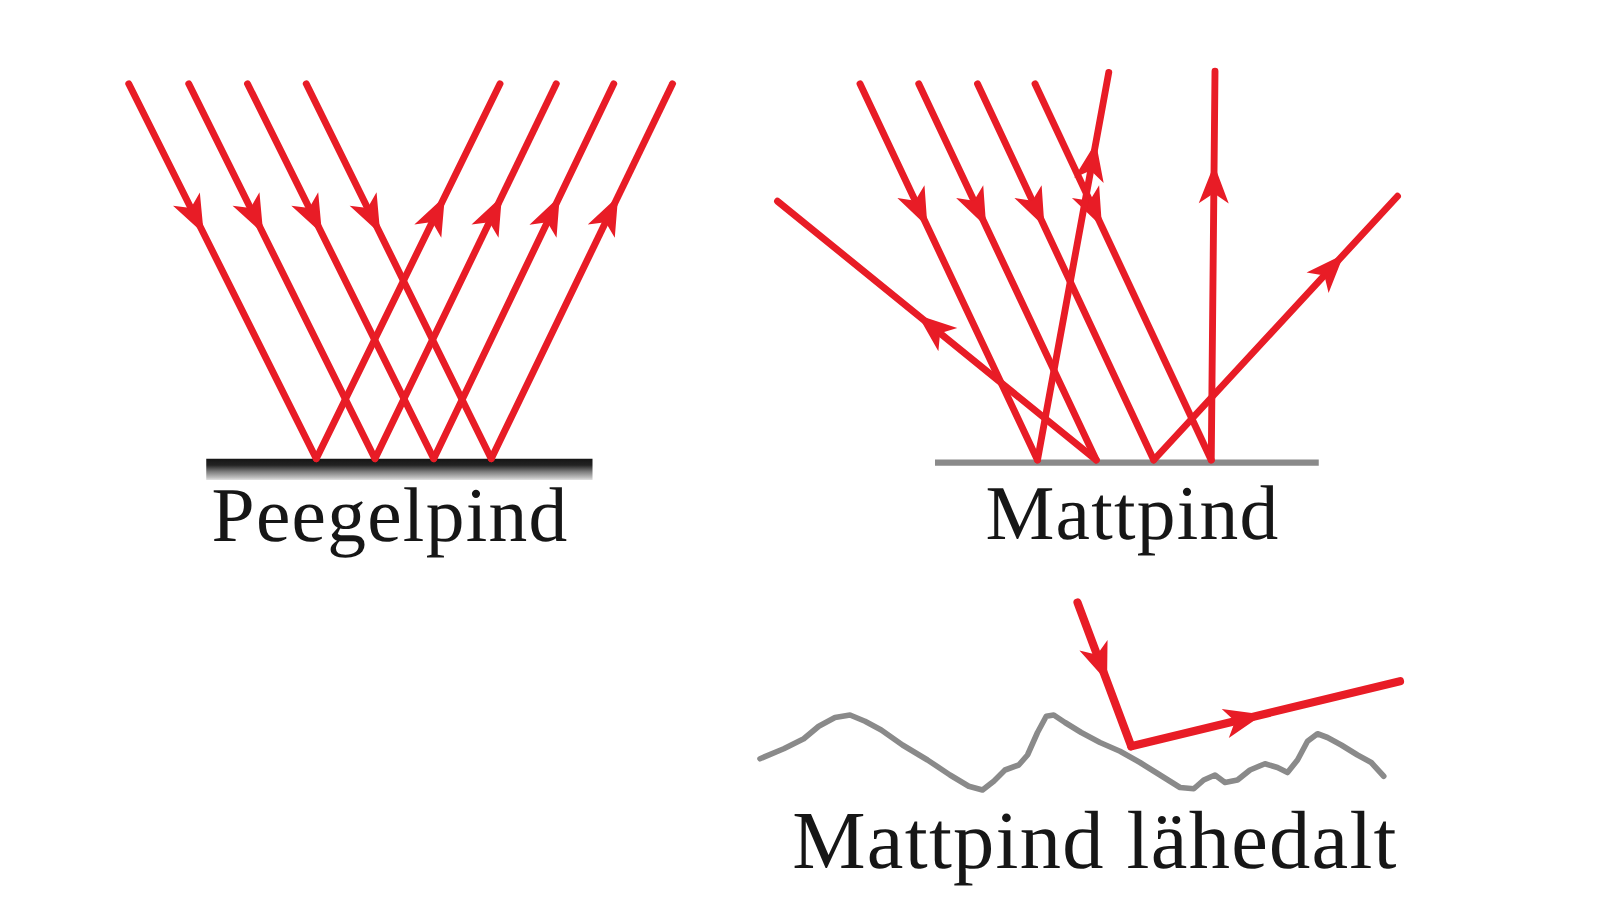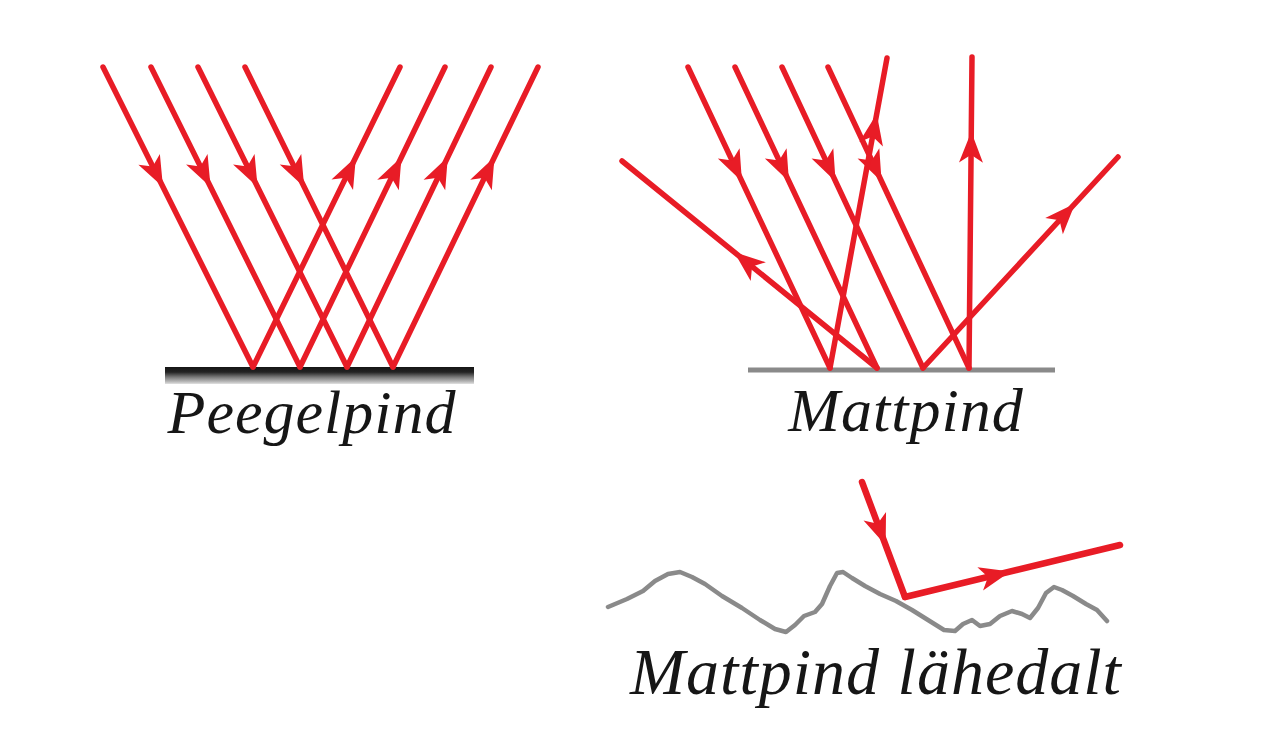--- a/index.html
+++ b/index.html
@@ -2,21 +2,20 @@
 <html><head>
 <meta charset="utf-8">
 <style>
   html,body{margin:0;padding:0;background:#ffffff;}
   .stage{
     position:relative;
     width:1280px;height:732px;
     background:#ffffff;
     overflow:hidden;
     font-family:"Liberation Serif","DejaVu Serif",serif;
-    font-style:italic;
   }
   svg{position:absolute;left:0;top:0;}
   text.surface-label{
     font-family:"Liberation Serif","DejaVu Serif",serif;
     fill:#161616;
     letter-spacing:1px;
   }
   text.lbl-md{font-size:62px;}
   text.lbl-lg{font-size:66px;}
 </style>

